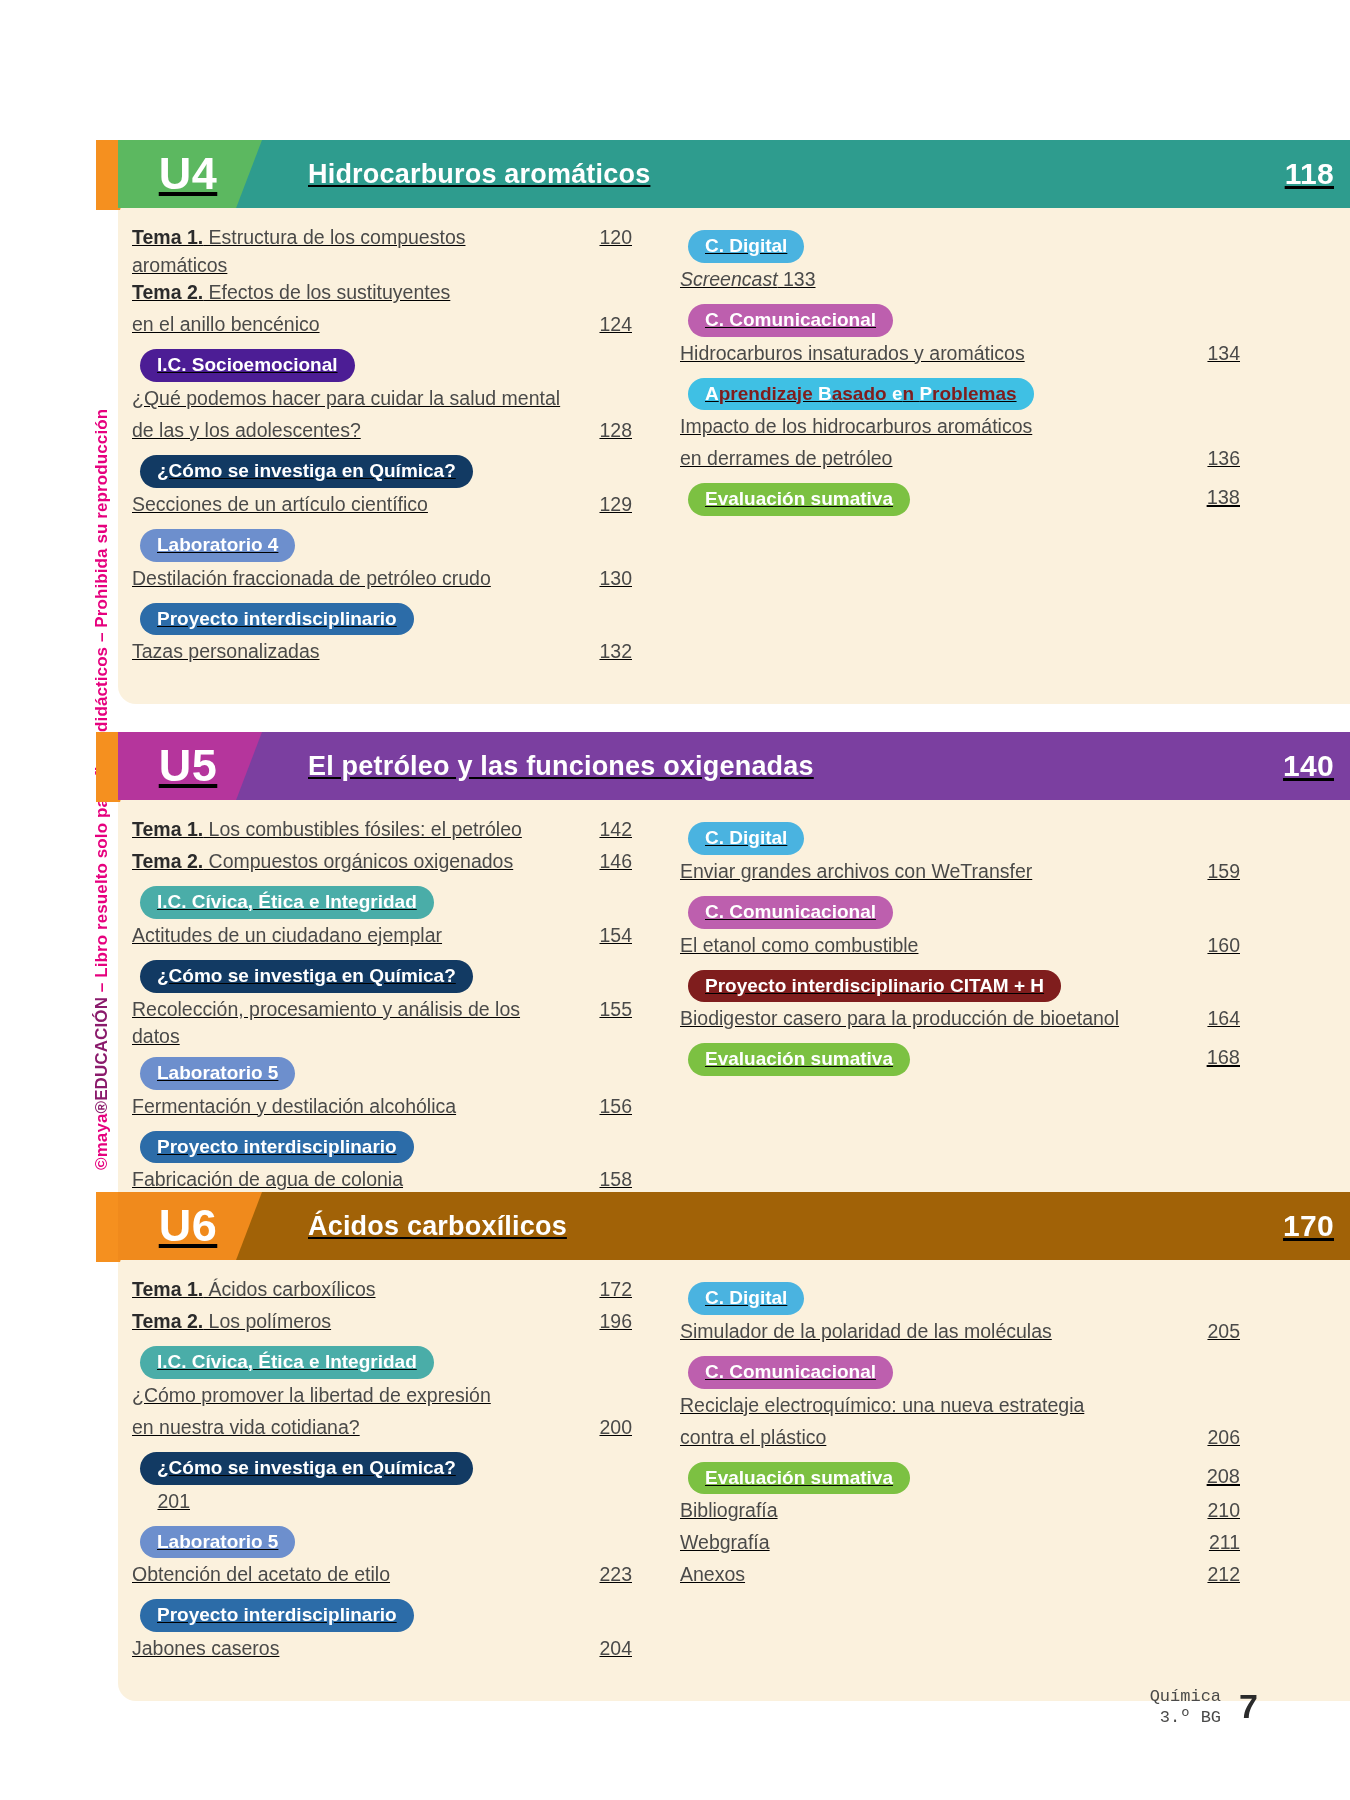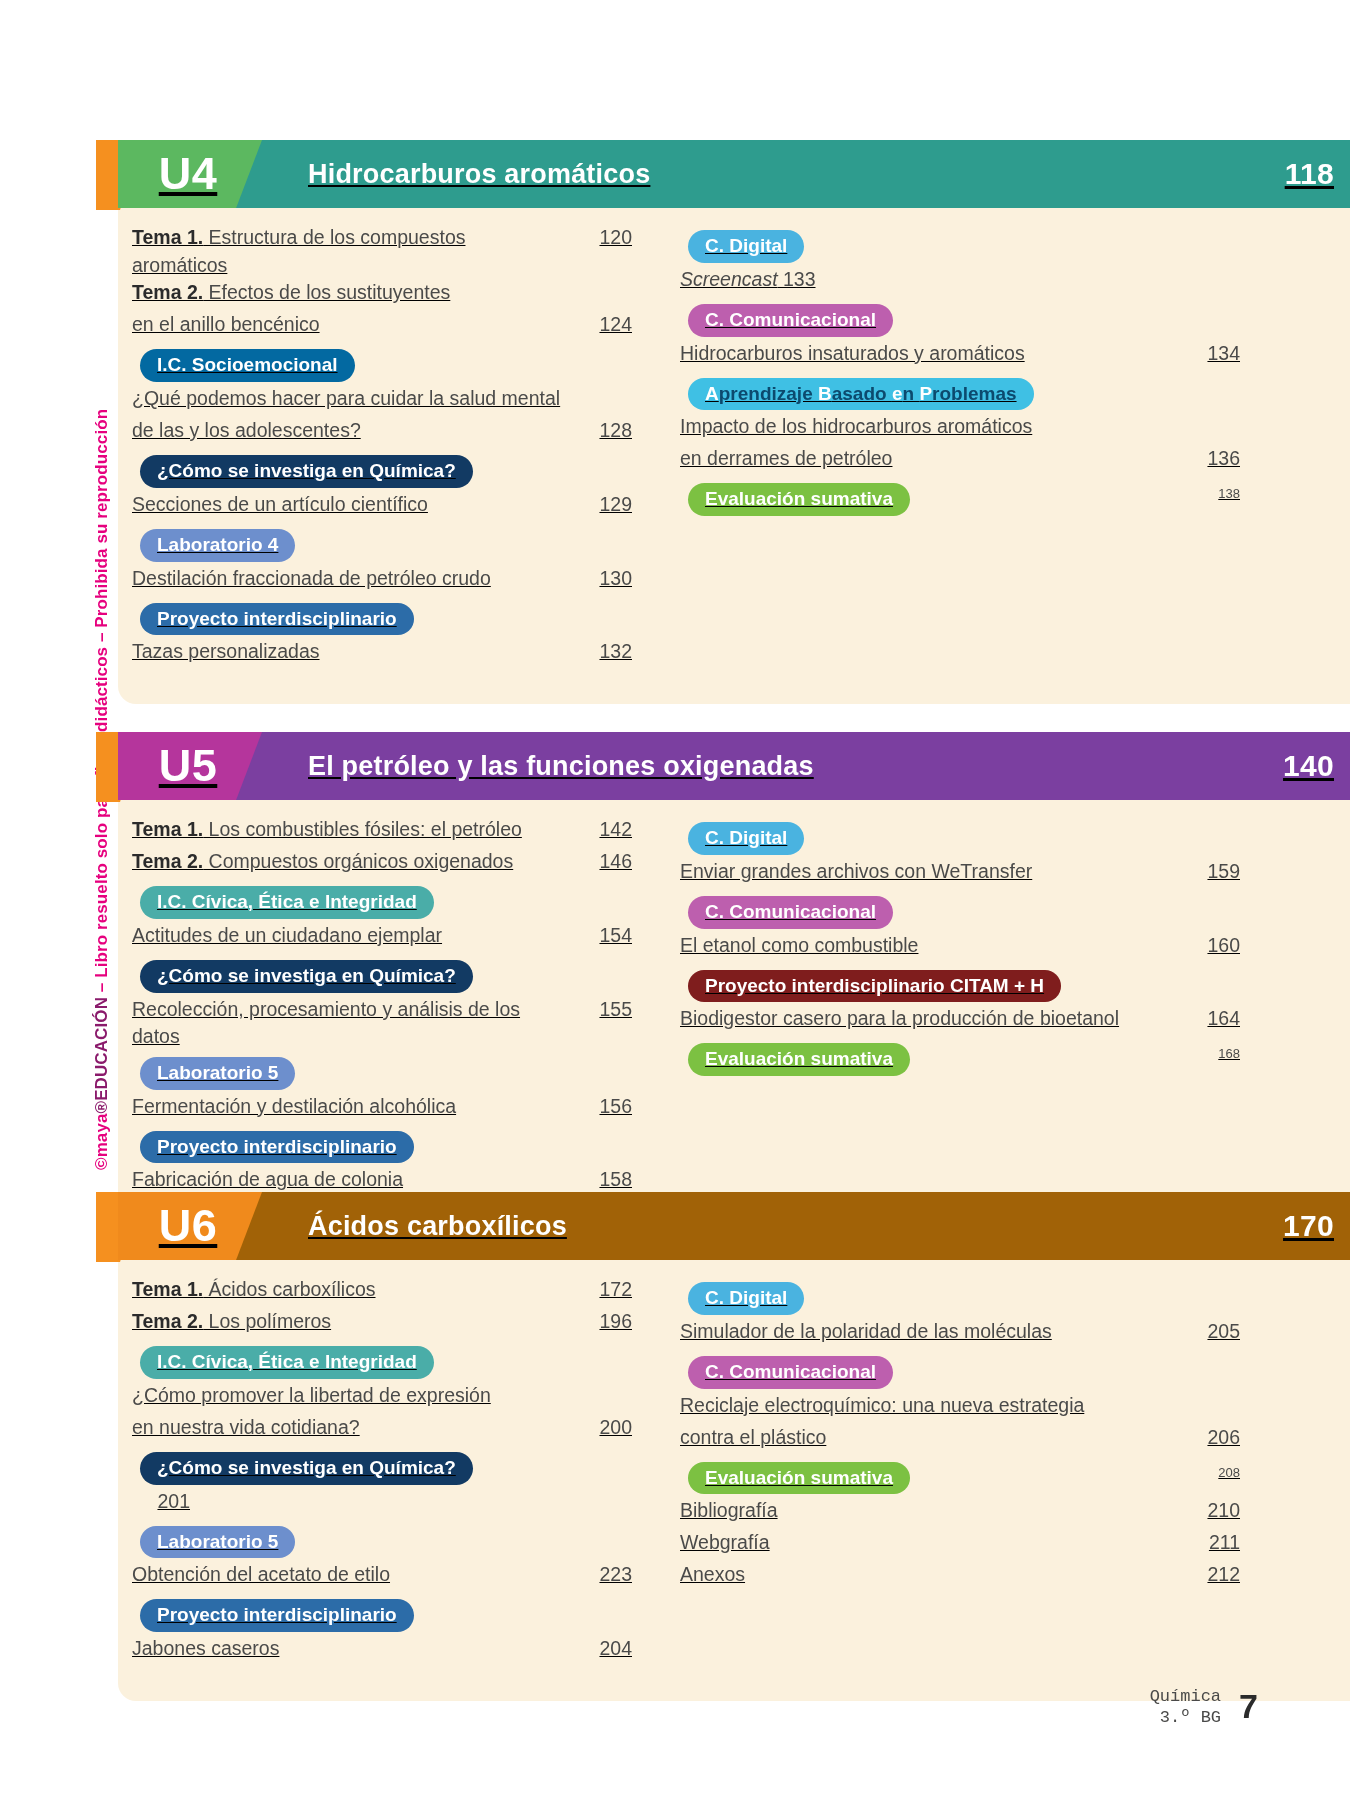--- a/index.html
+++ b/index.html
@@ -138,25 +138,25 @@
     font-size:19px;
     font-weight:700;
     padding:4px 17px 5px 17px;
     line-height:1.25;
     margin:6px 0 3px 8px;
     white-space:nowrap;
   }
   .badge-wrap{ display:flex; align-items:flex-start; }
   .badge-wrap .pg{
     flex:0 0 58px; margin-left:auto; text-align:right;
-    font-size:13px; color:#4a4a49; padding-top:9px;
+    font-size:20px; color:#4a4a49; padding-top:9px;
   }
 
   .abp-cap{ color:#ffffff; }
-  .abp-rest{ color:#0c4a6e; }
+  .abp-rest{ color:#7f1d1d; }
 
   
   .footer{
     position:absolute;
     right:92px;
     bottom:72px;
     display:flex;
     align-items:center;
     gap:18px;
   }
@@ -201,21 +201,21 @@
         </div>
         <div class="row">
           <div class="label"><b>Tema 2.</b> Efectos de los sustituyentes</div>
           <div class="pg"></div>
         </div>
         <div class="row">
           <div class="label">en el anillo bencénico</div>
           <div class="pg">124</div>
         </div>
         <div class="badge-wrap">
-          <span class="badge" style="background: #0369a1;">I.C. Socioemocional</span>
+          <span class="badge" style="background: #4c1d95;">I.C. Socioemocional</span>
         </div>
         <div class="row">
           <div class="label">¿Qué podemos hacer para cuidar la salud mental</div>
           <div class="pg"></div>
         </div>
         <div class="row">
           <div class="label">de las y los adolescentes?</div>
           <div class="pg">128</div>
         </div>
         <div class="badge-wrap">

